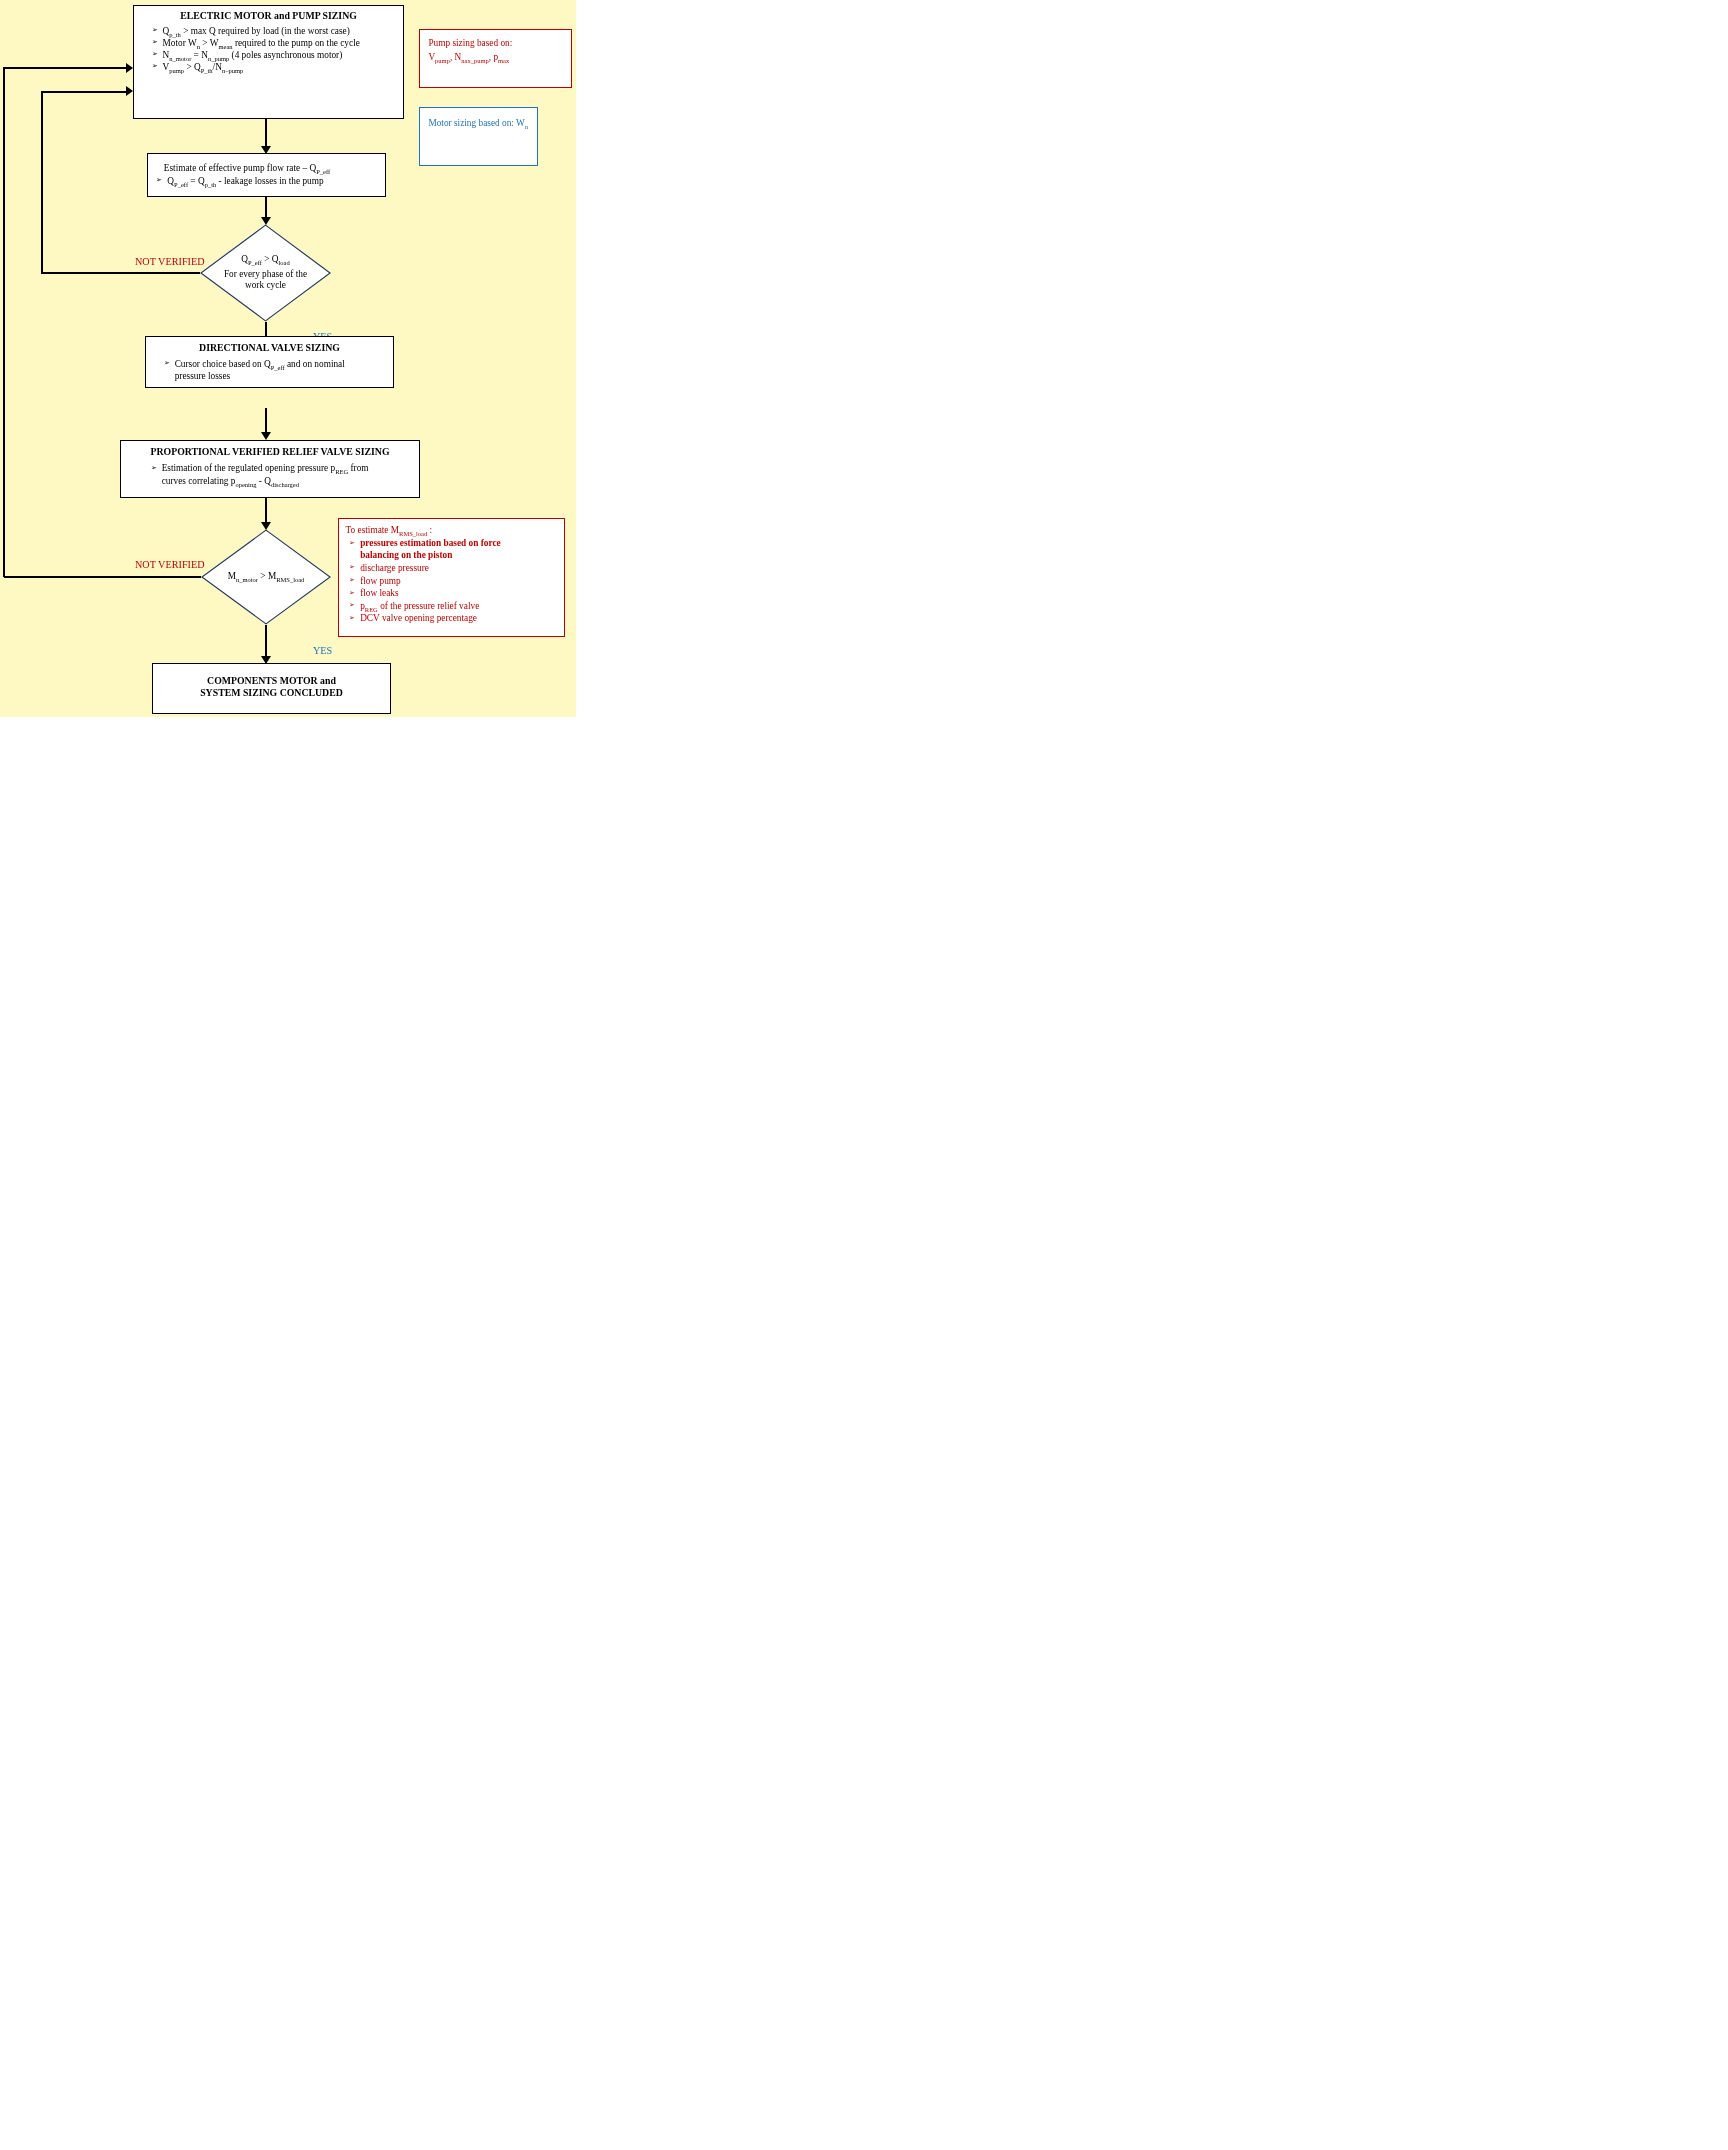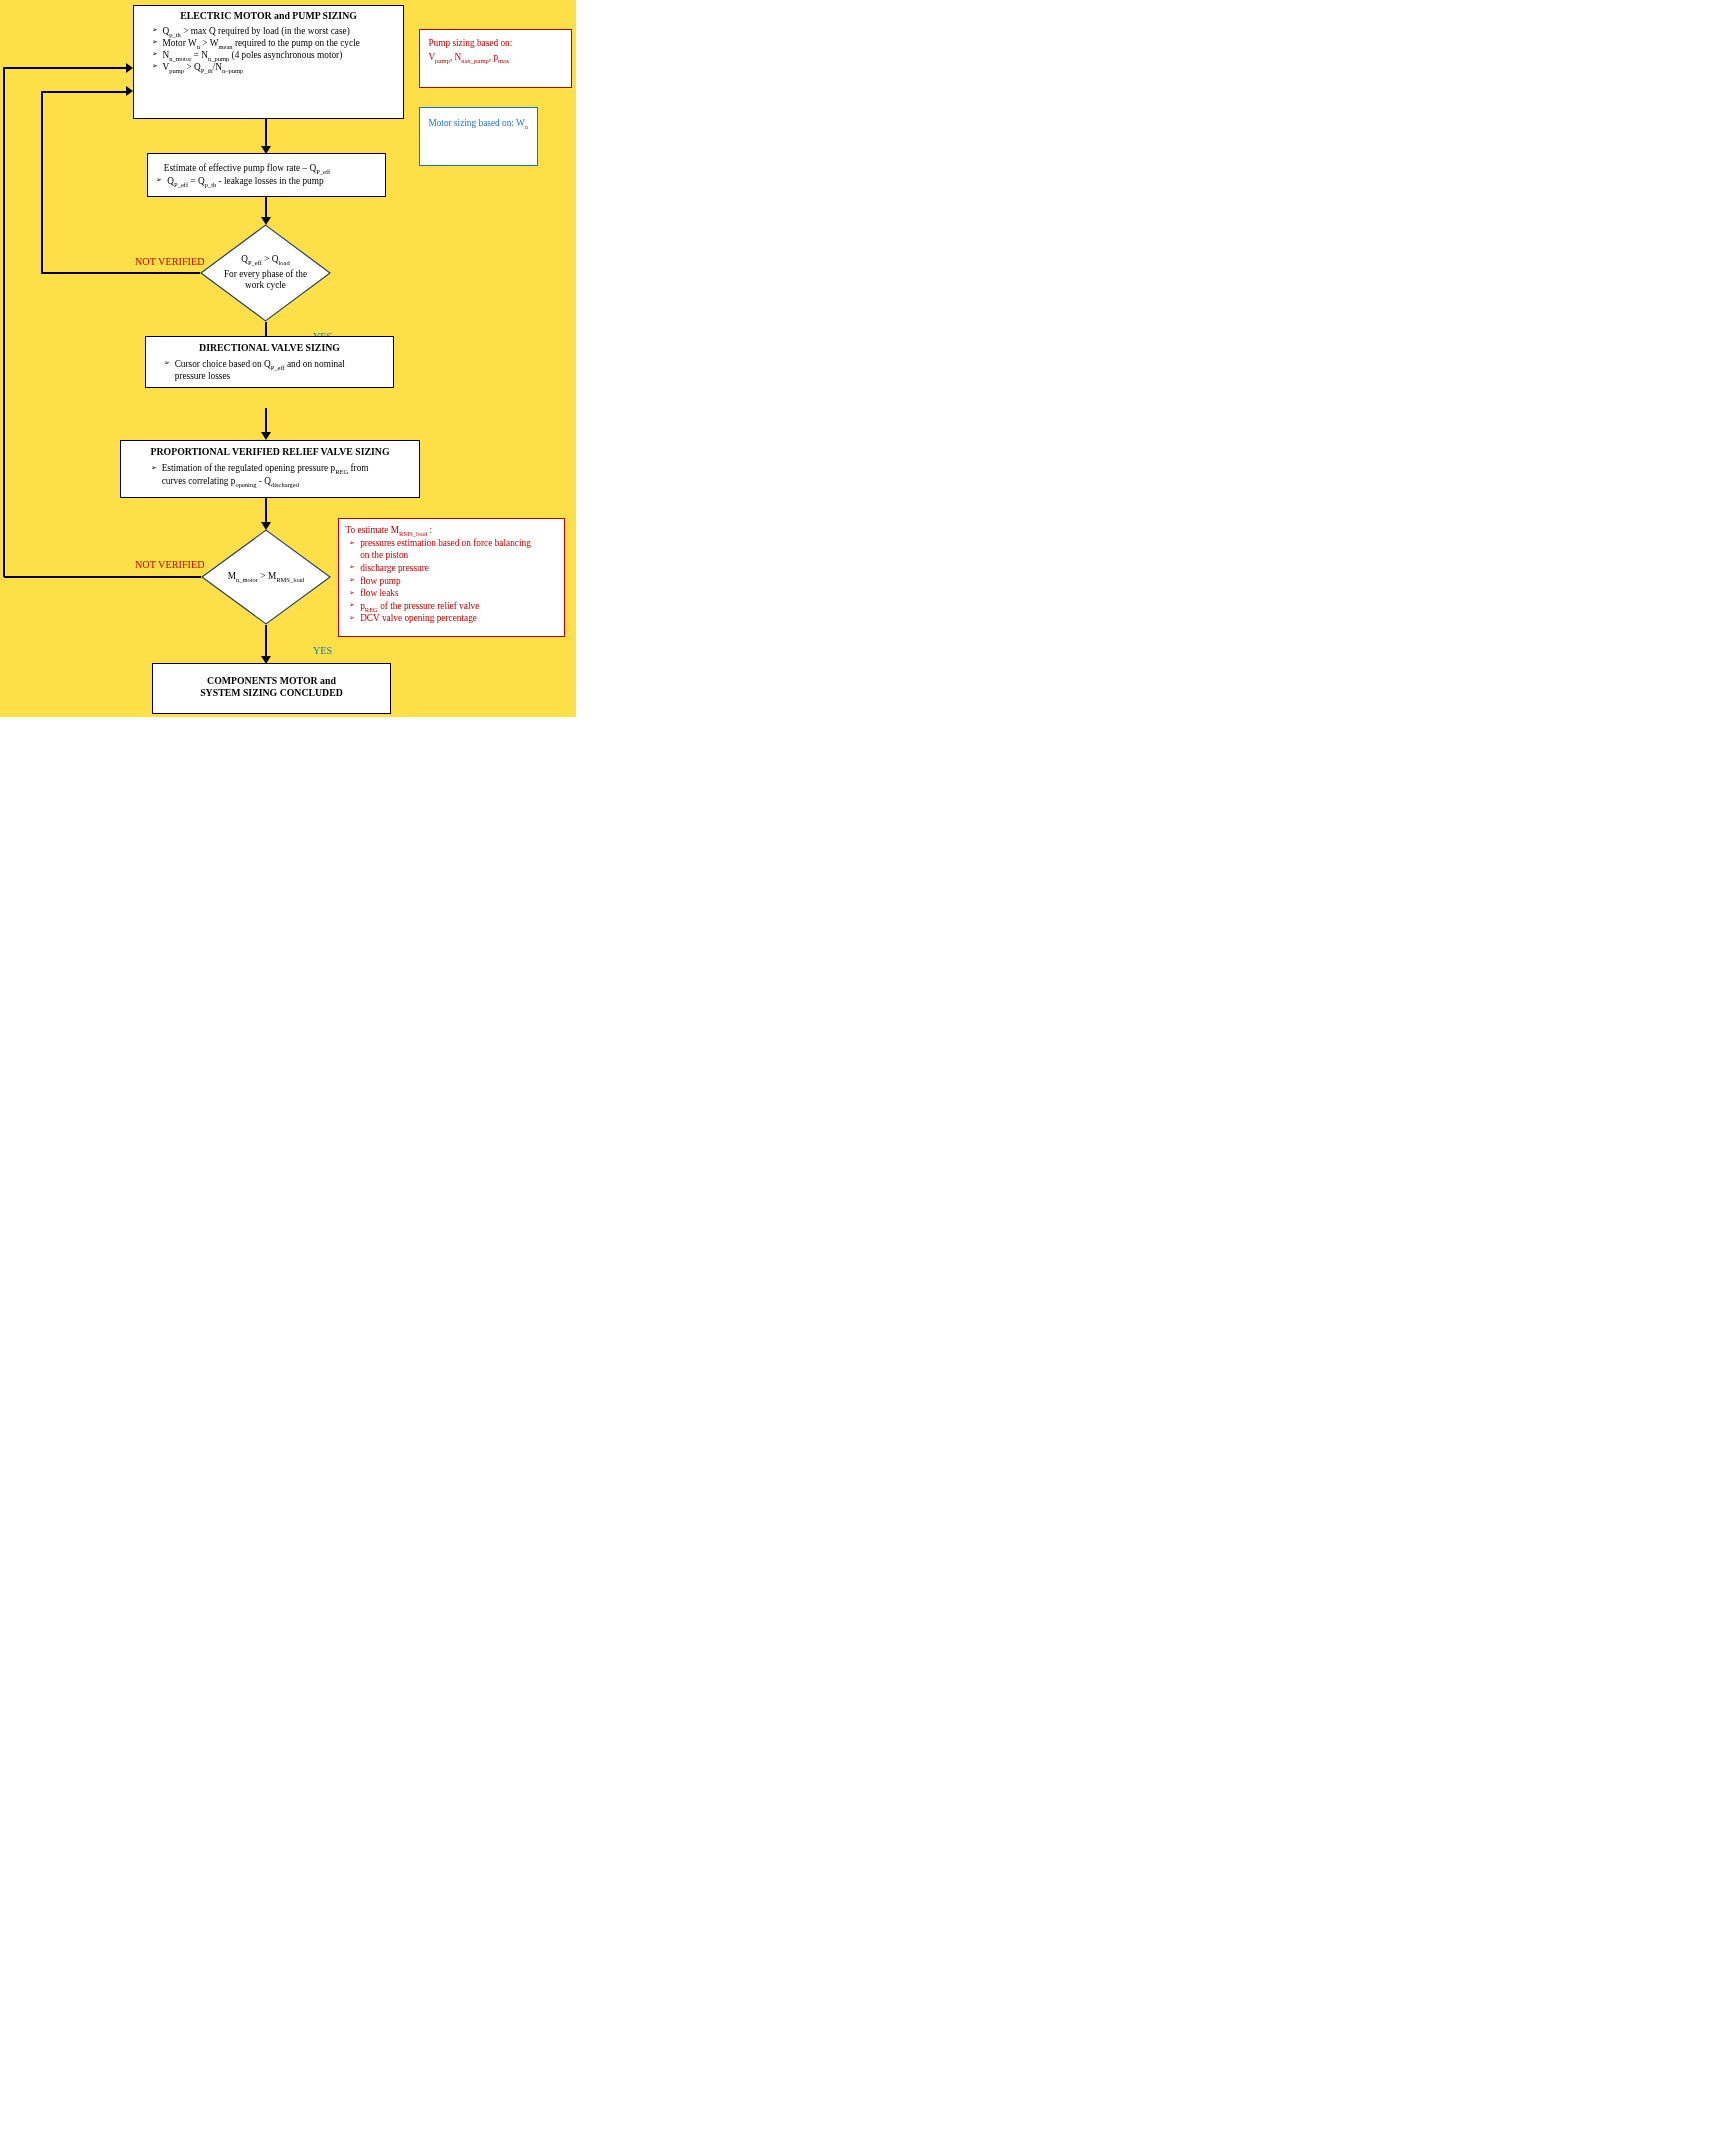--- a/index.html
+++ b/index.html
@@ -1,17 +1,17 @@
 <!DOCTYPE html>
 <html style="font-size:7.4px"><head>
 <meta charset="utf-8">
 <style>
   html,body{margin:0;padding:0;background:#ffffff;}
   body{font-family:"Liberation Serif", serif; color:#000;}
-  #canvas{position:relative;width:576px;height:717px;background:#fde047;overflow:hidden;}
+  #canvas{position:relative;width:576px;height:717px;background:#fef9c3;overflow:hidden;}
 
   .box{position:absolute;background:#fff;border:1.4px solid #000;box-sizing:border-box;}
   .thick{border-width:1.9px;}
   .note{position:absolute;background:#fff;box-sizing:border-box;margin-top:8px;}
 
   .title{font-weight:bold;text-align:center;font-size:9.8px;line-height:1.25;}
   .bodytext{font-size:9.3px;line-height:1.32;}
 
   .bullet{display:flex;align-items:flex-start;gap:5.1px;font-size:9.3px;line-height:1.3;}
   .bullet .bg{flex:0 0 auto;font-family:"DejaVu Sans",sans-serif;font-size:7px;line-height:1;margin-top:2.3px;transform:skewX(-6deg);}
@@ -144,21 +144,21 @@
     </div>
   </div>
 
   <div class="lbl red" style="left:97px;top:559px;">NOT VERIFIED</div>
   <div class="lbl blue" style="left:275px;top:645px;">YES</div>
 
   <div class="note bodytext" style="left:338px;top:510px;width:227px;height:119px;border:1.4px solid #C00000;color:#C00000;padding:6px 6.5px;line-height:1.28;">
     <div>To estimate  M<sub>RMS_load</sub> :</div>
     <div class="bullet" style="padding-left:3.7px;">
       <span class="bg">➢</span>
-      <span class="bt" style="max-width:181px;">pressures estimation based on force balancing on the piston</span>
+      <span class="bt" style="max-width:181px;font-weight:bold;">pressures estimation based on force balancing on the piston</span>
     </div>
     <div class="bullet" style="padding-left:3.7px;">
       <span class="bg">➢</span>
       <span class="bt">discharge pressure</span>
     </div>
     <div class="bullet" style="padding-left:3.7px;">
       <span class="bg">➢</span>
       <span class="bt">flow pump</span>
     </div>
     <div class="bullet" style="padding-left:3.7px;">

